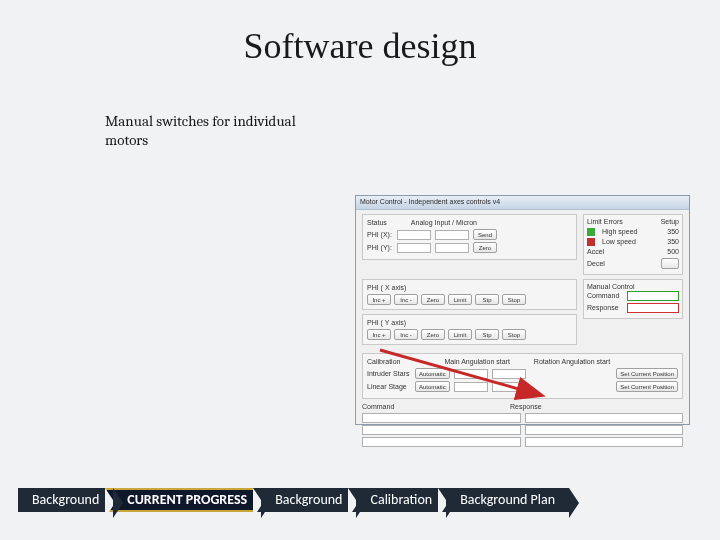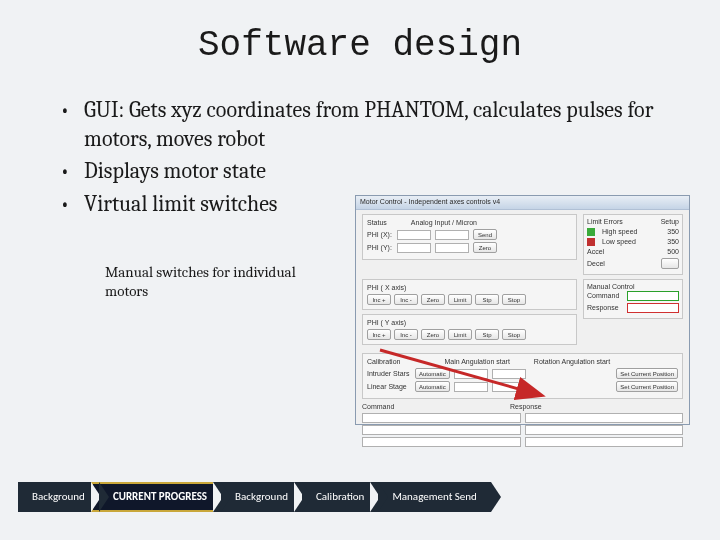--- a/index.html
+++ b/index.html
@@ -13,21 +13,21 @@
   }
   .slide {
     padding: 25px 50px 0 50px;
   }
   .title {
     font-size: 36px;
     text-align: center;
     font-weight: normal;
     color: #1a1a1a;
     margin-bottom: 30px;
-    font-family: Liberation Mono, monospace;
+    font-family: Liberation Serif, serif;
   }
   .bullets {
     list-style: none;
     padding-left: 10px;
   }
   .bullets li {
     font-size: 22px;
     color: #1a1a1a;
     line-height: 1.3;
     margin-bottom: 4px;
@@ -157,25 +157,25 @@
   
   .nav {
     position: absolute;
     bottom: 28px;
     left: 18px;
     display: flex;
     gap: 0;
   }
   .nav-item {
     position: relative;
-    height: 30px;
+    height: 24px;
     display: flex;
     align-items: center;
     justify-content: center;
-    font-size: 11px;
+    font-size: 14px;
     font-family: Calibri, Arial, sans-serif;
     color: #fff;
     padding: 0 14px 0 22px;
     margin-left: -8px;
     text-align: center;
     line-height: 1.05;
   }
   .nav-item:first-child { margin-left: 0; padding-left: 14px; }
   .nav-dark { background: #1f2a36; }
   .nav-hl {
@@ -205,25 +205,20 @@
     border-left: 10px solid #f0f2f4;
     z-index: 1;
   }
   .nav-item:first-child::before { display: none; }
 </style>
 </head>
 <body>
 
 <div class="slide">
   <h1 class="title">Software design</h1>
-  <ul class="bullets">
-    <li>GUI: Gets xyz coordinates from PHANTOM, calculates pulses for motors, moves robot</li>
-    <li>Displays motor state</li>
-    <li>Virtual limit switches</li>
-  </ul>
   <div class="caption">Manual switches for individual motors</div>
 </div>
 
 <div class="mock-window">
   <div class="mock-titlebar">Motor Control - Independent axes controls v4</div>
   <div class="mock-body">
     <div class="mock-group-split">
       <div class="mock-left">
         <div class="mock-group">
           <div class="mock-row">
@@ -360,14 +355,14 @@
     </marker>
   </defs>
   <line x1="10" y1="10" x2="170" y2="55" stroke="#c62828" stroke-width="3" marker-end="url(#ah)"></line>
 </svg>
 
 <div class="nav">
   <div class="nav-item nav-dark">Background</div>
   <div class="nav-item nav-hl">CURRENT PROGRESS</div>
   <div class="nav-item nav-dark">Background</div>
   <div class="nav-item nav-dark">Calibration</div>
-  <div class="nav-item nav-dark">Management Send</div>
+  <div class="nav-item nav-dark">Background Plan</div>
 </div>
 
 </body></html>

